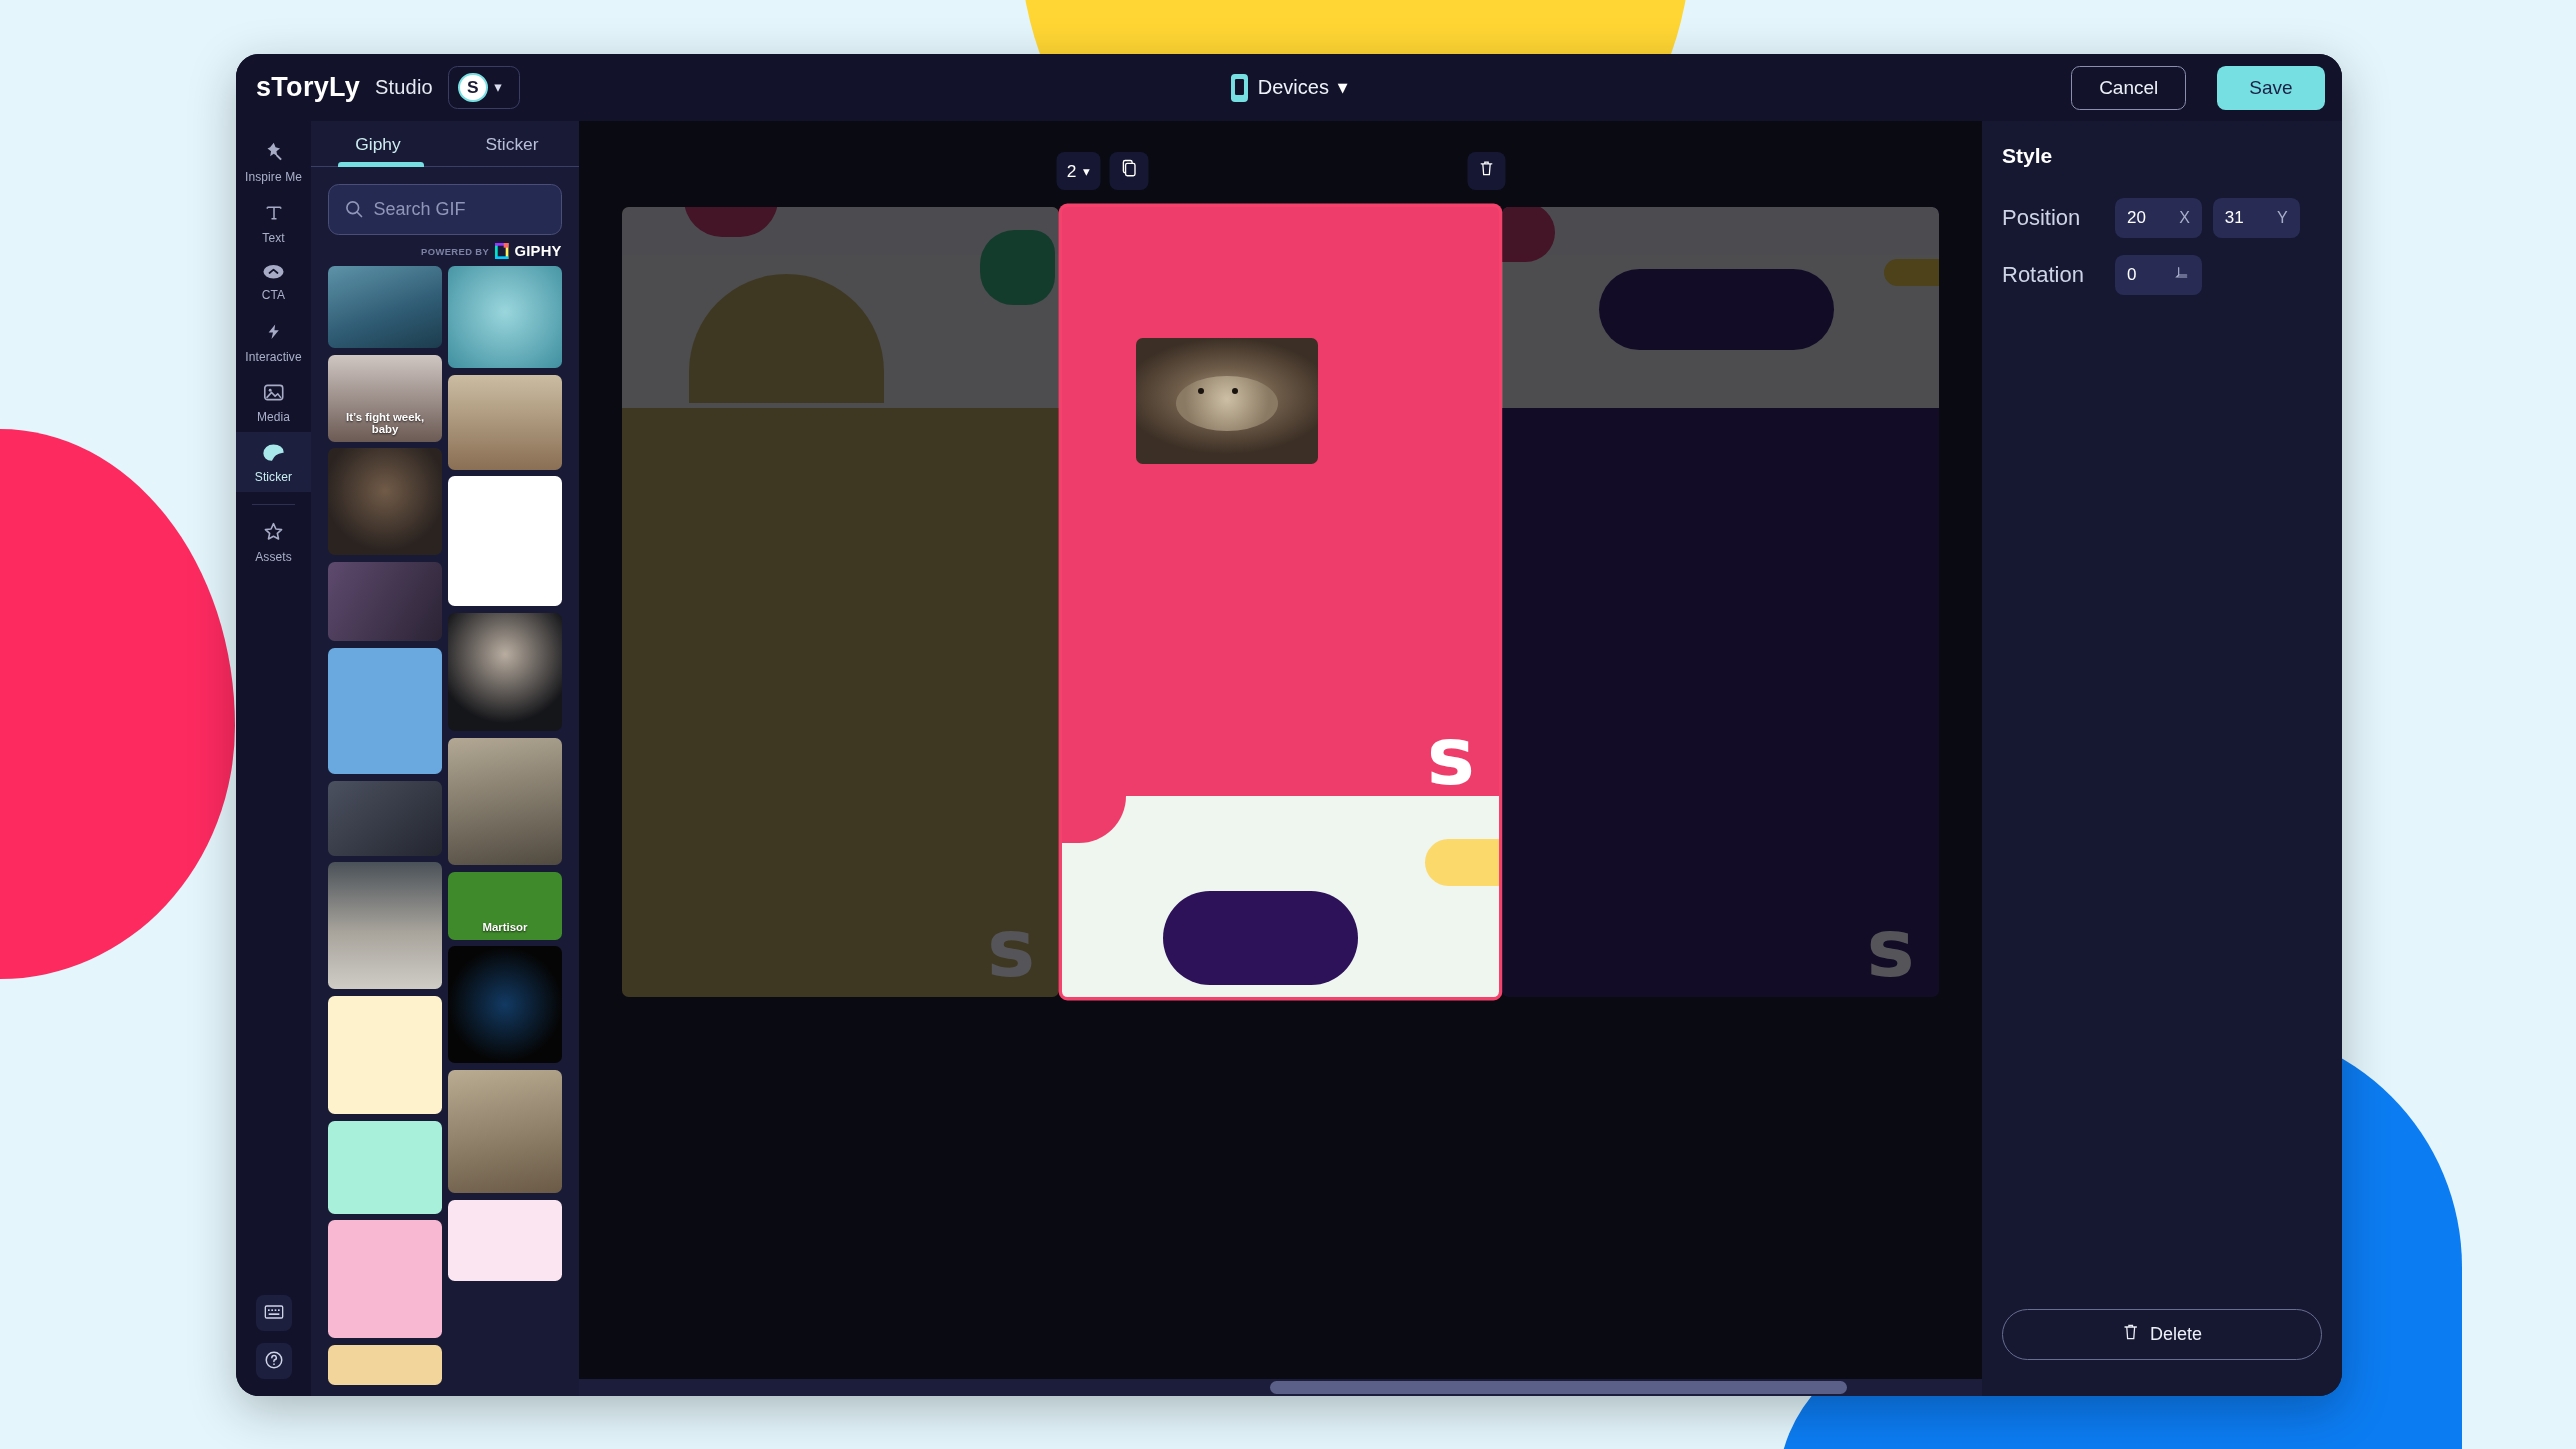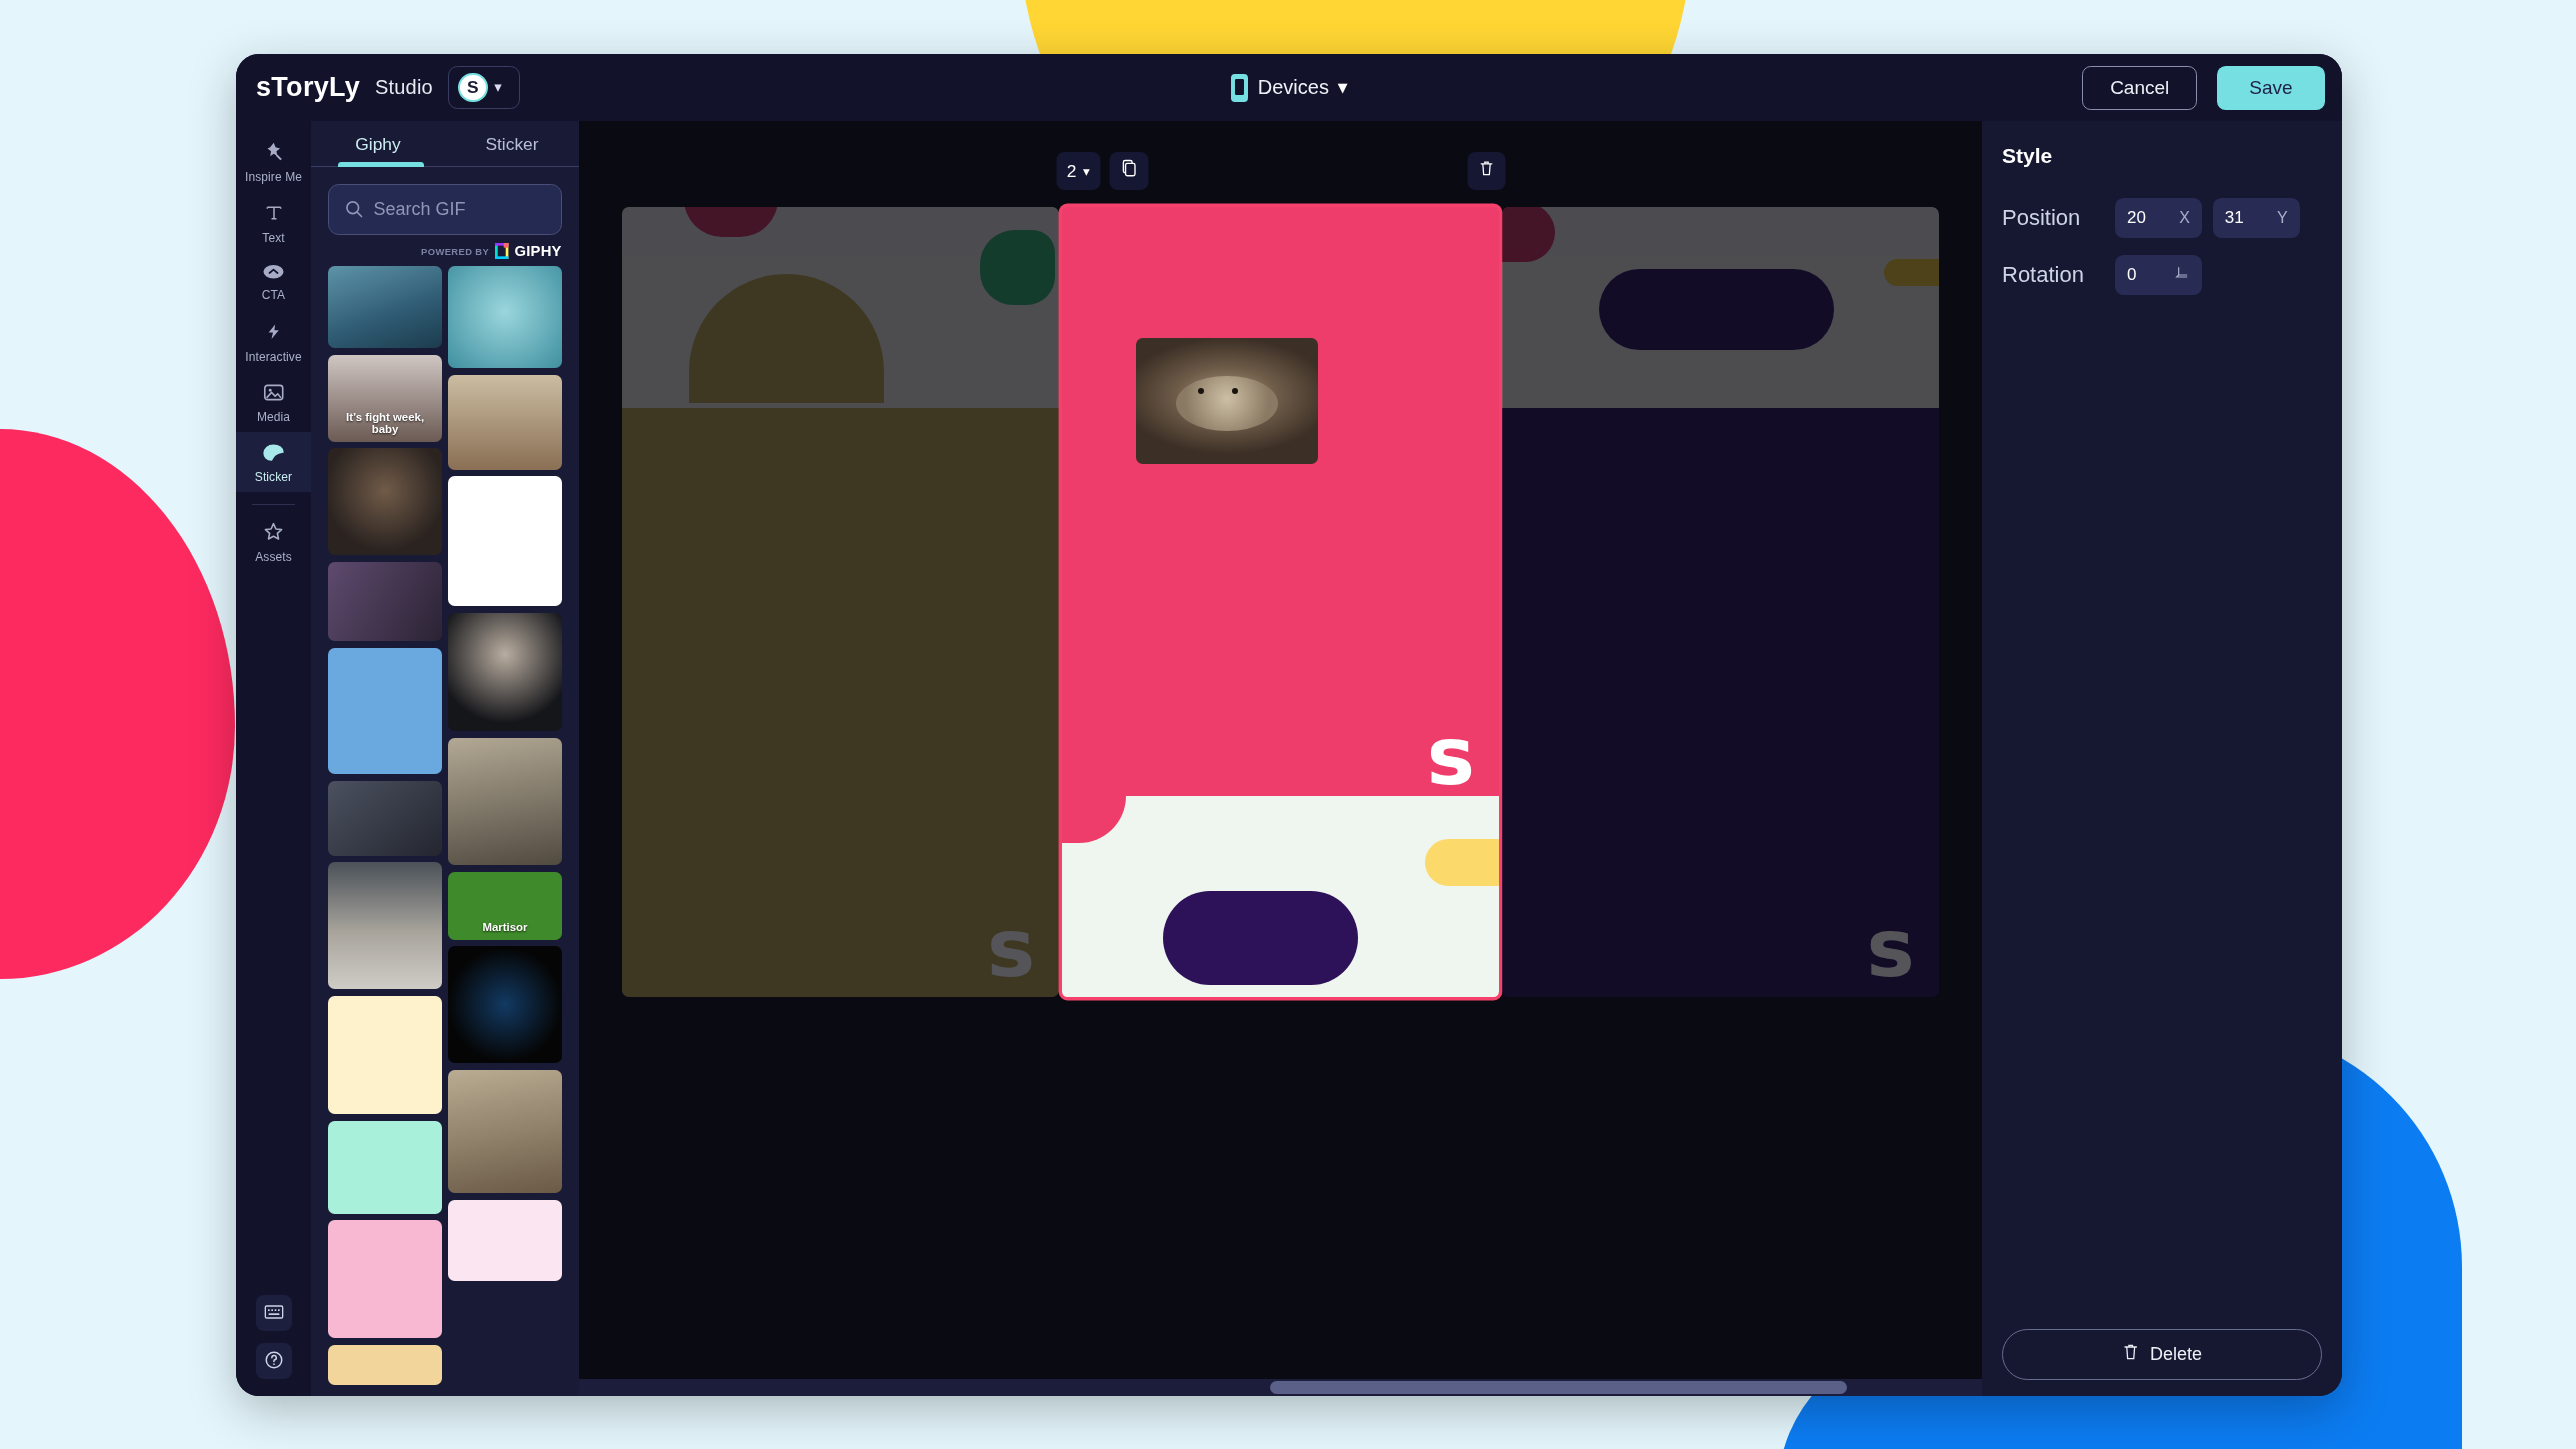--- a/index.html
+++ b/index.html
@@ -82,21 +82,21 @@
     width: 17.4px; height: 28px; border: 2px solid #76dfe2; border-radius: 4px;
     position: relative; background: #76dfe2;
   }
   .phone-icon::before {
     content:""; position:absolute; left:2px; right:2px; top:3.4px; bottom:4.7px;
     background:#12132a; border-radius:1.3px;
   }
   .devices-label { color: #f0f2fa; font-size: 20px; }
   .chev-bold { color: #fff; font-size: 17.4px; font-weight: 700; }
 
-  .topbar-right { margin-left: auto; display: flex; align-items: center; gap: 20px; }
+  .topbar-right { margin-left: auto; display: flex; align-items: center; gap: 31px; }
   .btn-cancel {
     height: 44px; padding: 0 27px;
     border: 1px solid #8b8fae; border-radius: 8.7px;
     background: transparent; color: #eef0f8; font-size: 19px;
     display:flex; align-items:center; justify-content:center; cursor: pointer;
   }
   .btn-save {
     height: 44px; padding: 0 32px;
     border: none; border-radius: 8.7px;
     background: #76dfe2; color: #1d2046; font-size: 19px;
@@ -197,21 +197,21 @@
   .sticker-box {
     position: absolute; border-radius: 6.7px; overflow: hidden;
   }
 
   .hscroll { position: absolute; left: 0; right: 0; bottom: 0; height: 17.4px; background: #1b1d3a; }
   .hscroll-thumb { position: absolute; left: 691px; top: 2px; height: 13.4px; width: 577px; background: #5b6088; border-radius: 6.7px; }
 
   
   .style-panel {
     width: 360px; flex: 0 0 360px; background: #161831;
-    padding: 23px 20px 16px; display: flex; flex-direction: column;
+    padding: 23px 20px 36px; display: flex; flex-direction: column;
   }
   .style-title { color: #fff; font-size: 21px; font-weight: 700; margin-bottom: 29.5px; }
   .row { display: flex; align-items: center; margin-bottom: 17.4px; }
   .row-label { color: #ced3e6; font-size: 22px; width: 113px; flex: 0 0 113px; }
   .field {
     height: 40px; width: 87px; border-radius: 8.7px; background: #282c55;
     display: flex; align-items: center; justify-content: space-between;
     padding: 0 12px; margin-right: 10.7px; cursor: text;
   }
   .field .val { color: #fff; font-size: 17px; }

